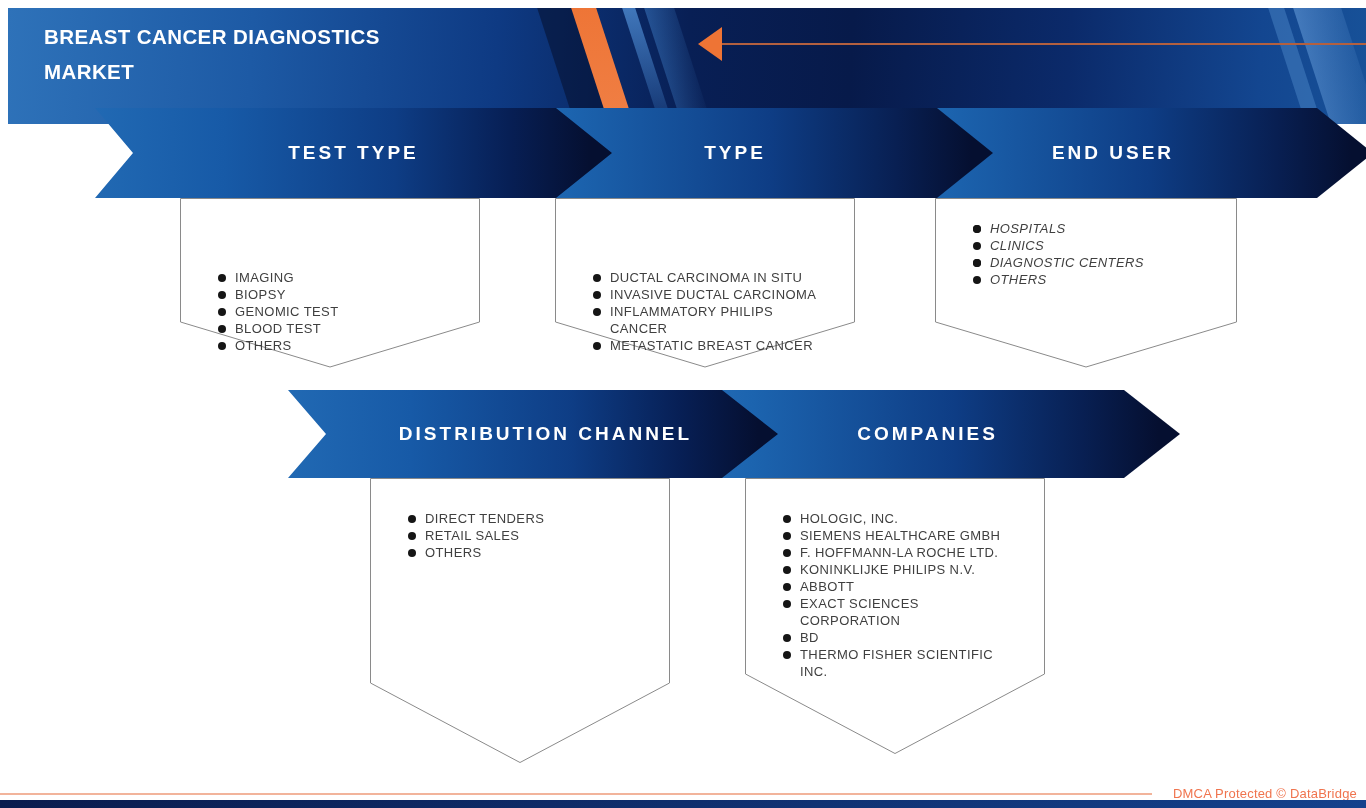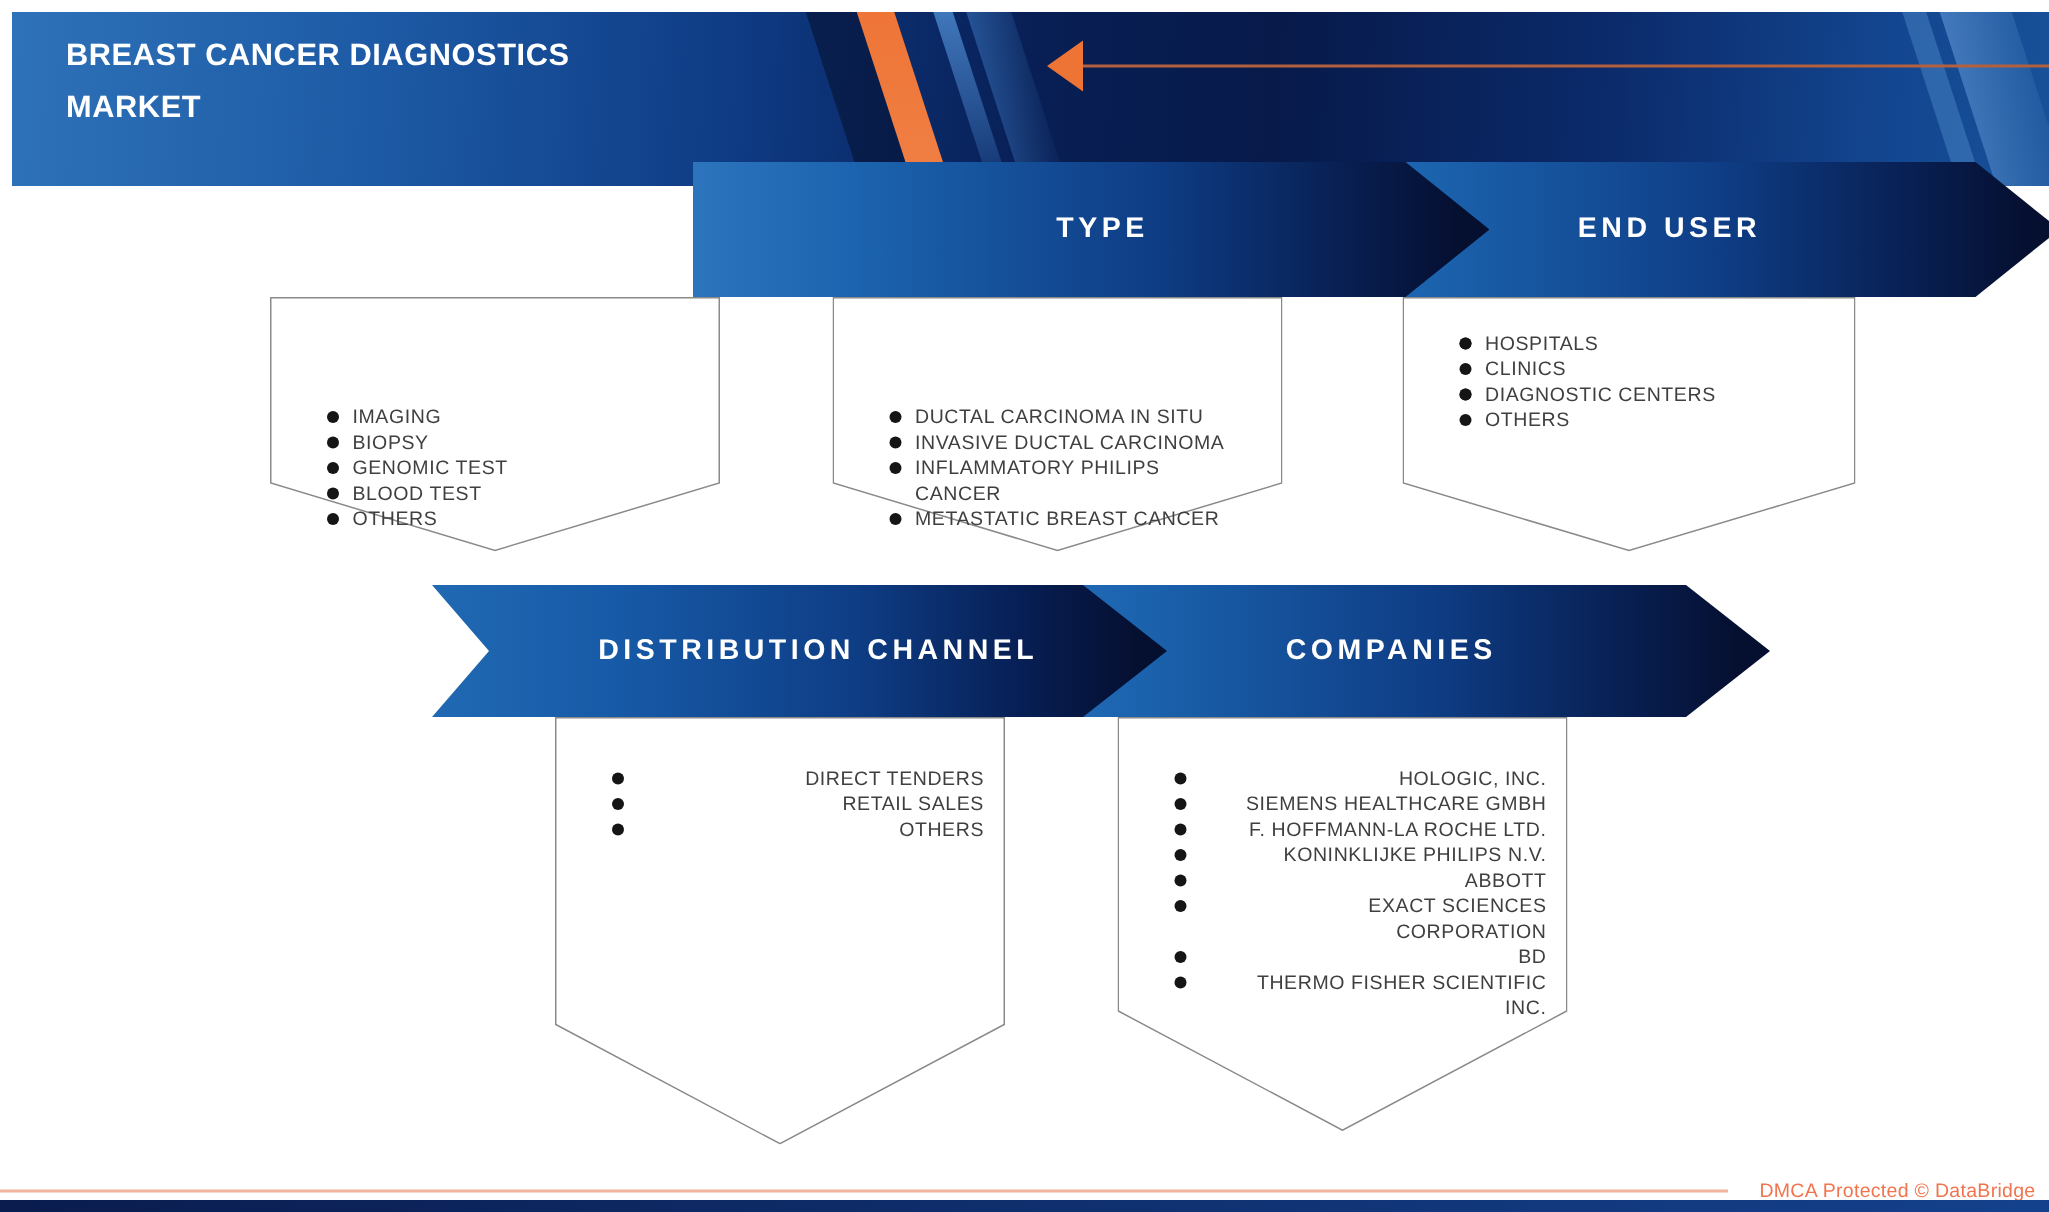--- a/index.html
+++ b/index.html
@@ -45,22 +45,22 @@
   .panel li{position:relative;padding-left:17px;font-size:13px;line-height:17px;
     color:#3F3F3F;letter-spacing:.4px;}
   .panel li .dot{position:absolute;left:0;top:4.5px;width:8px;height:8px;border-radius:50%;background:#151515;}
   .panel li .txt{white-space:pre-line;}
   .p1{left:180px;top:198px;width:300px;height:170px;}
   .p2{left:555px;top:198px;width:336px;height:170px;}
   .p3{left:935px;top:198px;width:302px;height:170px;}
   .p4{left:370px;top:478px;width:300px;height:285px;}
   .p5{left:745px;top:478px;width:300px;height:276px;}
   .p1 ul,.p2 ul{left:38px;top:31px;margin-top:40px;}
-  .p3 ul{left:38px;top:22px;}
-  .p4 ul,.p5 ul{left:38px;top:32px;text-align:right;}
+  .p3 ul{left:38px;top:22px;font-style:italic;}
+  .p4 ul,.p5 ul{left:38px;top:32px;}
 
   
   .footer-line{position:absolute;left:0;top:793px;width:1152px;height:2px;background:#F2B49B;}
   .dmca{position:absolute;right:9px;top:786px;font-size:13px;letter-spacing:.2px;
     color:var(--footer-orange,#F0744E);font-weight:500;}
   .bottom-bar{position:absolute;left:0;right:0;bottom:0;height:8px;
     background:linear-gradient(90deg,#0A1C4E,#14418C);}
 </style>
 </head>
 <body>
@@ -73,20 +73,23 @@
     <div class="stripe lite1"></div>
     <div class="stripe lite2"></div>
     <div class="stripe rlite1"></div>
     <div class="stripe rlite2"></div>
     <div class="arrow-line"></div>
     <div class="arrow-head"></div>
     <div class="header-title">BREAST CANCER DIAGNOSTICS
 MARKET</div>
   </div>
 
+  <div class="banner notched grad1 b-test">
+    <span class="lbl">TEST TYPE</span>
+  </div>
   <div class="banner flat grad2 b-type">
     <span class="lbl">TYPE</span>
   </div>
   <div class="banner flat grad2 b-end">
     <span class="lbl">END USER</span>
   </div>
 
   <div class="banner notched grad1 b-dist">
     <span class="lbl">DISTRIBUTION CHANNEL</span>
   </div>

